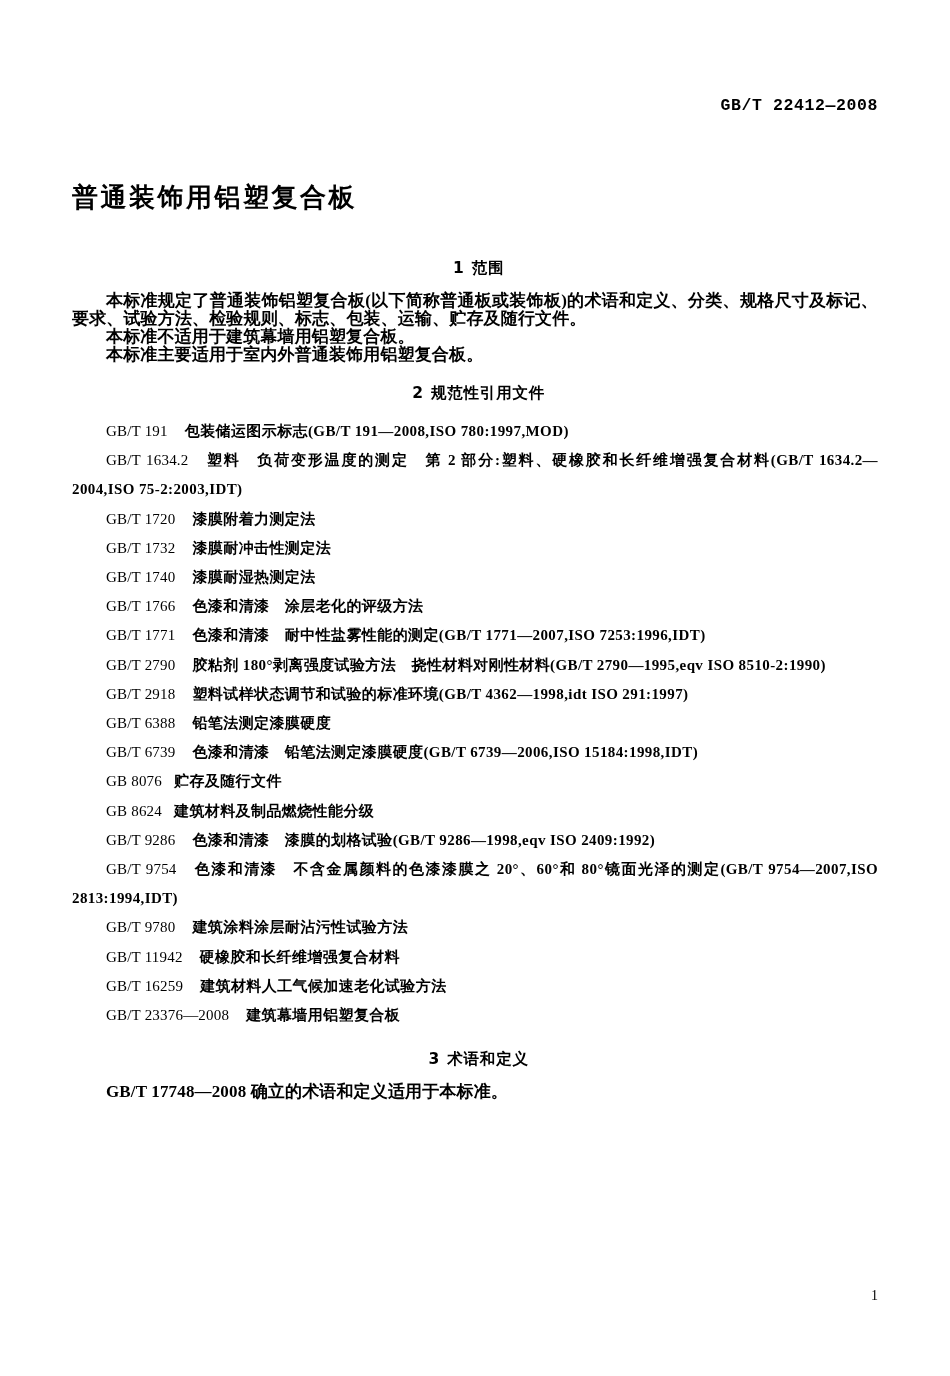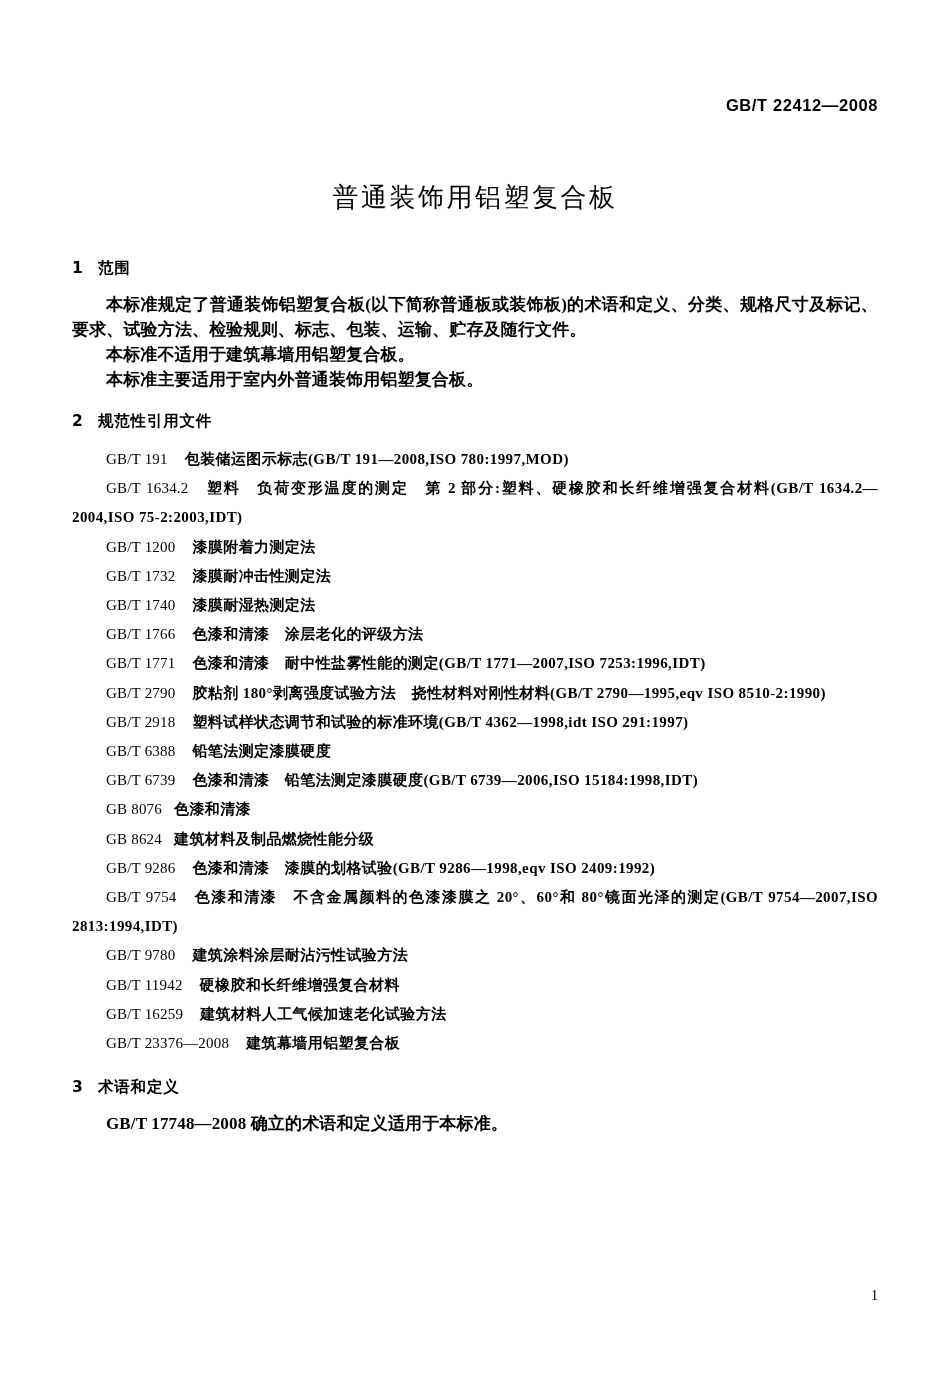--- a/index.html
+++ b/index.html
@@ -23,66 +23,66 @@
     top: 0;
     width: 806px;
     height: 1376px;
   }
 
   
   .doc-header {
     position: absolute;
     top: 96px;
     right: 0;
-    font-family: Liberation Sans, sans-serif;
+    font-family: Liberation Mono, monospace;
     font-weight: bold;
     font-size: 16.5px;
     letter-spacing: 0.6px;
     white-space: nowrap;
   }
 
   
   .doc-title {
     position: absolute;
     top: 180px;
     left: 0;
     width: 806px;
-    text-align: center;
     font-family: "DejaVu Sans", "Liberation Sans", sans-serif;
-    font-weight: normal;
+    font-weight: bold;
     font-size: 26px;
     letter-spacing: 2.5px;
   }
 
   .body-flow {
     position: absolute;
     top: 253px;
     left: 0;
     width: 806px;
   }
 
   h2.clause {
     margin: 0;
     padding: 0;
     font-family: "DejaVu Sans", "Liberation Sans", sans-serif;
     font-size: 15.5px;
     font-weight: bold;
     letter-spacing: 0.8px;
     line-height: 30px;
+    text-align: center;
   }
   h2.clause .num {
     display: inline-block;
     min-width: 26px;
   }
 
   p.para {
     margin: 0;
     padding: 0;
     font-size: 17px;
-    line-height: 25px;
+    line-height: 18px;
     text-align: justify;
     text-justify: inter-ideograph;
     letter-spacing: 0.15px;
     font-family: "Liberation Serif", "DejaVu Serif", serif;
     font-weight: 600;
   }
   p.indent {
     text-indent: 34px;
   }
   
@@ -145,30 +145,30 @@
       <div class="gap-md"></div>
 
       <h2 class="clause">
         <span class="num">2</span><span>规范性引用文件</span>
       </h2>
       <div class="gap-sm"></div>
 
       <div>
         <p class="ref"><span class="code">GB/T 191</span><span class="sep-wide"></span><span class="cn">包装储运图示标志(GB/T 191—2008,ISO 780:1997,MOD)</span></p>
         <p class="ref"><span class="code">GB/T 1634.2</span><span class="sep-wide"></span><span class="cn">塑料　负荷变形温度的测定　第 2 部分:塑料、硬橡胶和长纤维增强复合材料(GB/T 1634.2—2004,ISO 75-2:2003,IDT)</span></p>
-        <p class="ref"><span class="code">GB/T 1200</span><span class="sep-wide"></span><span class="cn">漆膜附着力测定法</span></p>
+        <p class="ref"><span class="code">GB/T 1720</span><span class="sep-wide"></span><span class="cn">漆膜附着力测定法</span></p>
         <p class="ref"><span class="code">GB/T 1732</span><span class="sep-wide"></span><span class="cn">漆膜耐冲击性测定法</span></p>
         <p class="ref"><span class="code">GB/T 1740</span><span class="sep-wide"></span><span class="cn">漆膜耐湿热测定法</span></p>
         <p class="ref"><span class="code">GB/T 1766</span><span class="sep-wide"></span><span class="cn">色漆和清漆　涂层老化的评级方法</span></p>
         <p class="ref"><span class="code">GB/T 1771</span><span class="sep-wide"></span><span class="cn">色漆和清漆　耐中性盐雾性能的测定(GB/T 1771—2007,ISO 7253:1996,IDT)</span></p>
         <p class="ref"><span class="code">GB/T 2790</span><span class="sep-wide"></span><span class="cn">胶粘剂 180°剥离强度试验方法　挠性材料对刚性材料(GB/T 2790—1995,eqv ISO 8510-2:1990)</span></p>
         <p class="ref"><span class="code">GB/T 2918</span><span class="sep-wide"></span><span class="cn">塑料试样状态调节和试验的标准环境(GB/T 4362—1998,idt ISO 291:1997)</span></p>
         <p class="ref"><span class="code">GB/T 6388</span><span class="sep-wide"></span><span class="cn">铅笔法测定漆膜硬度</span></p>
         <p class="ref"><span class="code">GB/T 6739</span><span class="sep-wide"></span><span class="cn">色漆和清漆　铅笔法测定漆膜硬度(GB/T 6739—2006,ISO 15184:1998,IDT)</span></p>
-        <p class="ref"><span class="code">GB 8076</span><span class="sep"></span><span class="cn">色漆和清漆</span></p>
+        <p class="ref"><span class="code">GB 8076</span><span class="sep"></span><span class="cn">贮存及随行文件</span></p>
         <p class="ref"><span class="code">GB 8624</span><span class="sep"></span><span class="cn">建筑材料及制品燃烧性能分级</span></p>
         <p class="ref"><span class="code">GB/T 9286</span><span class="sep-wide"></span><span class="cn">色漆和清漆　漆膜的划格试验(GB/T 9286—1998,eqv ISO 2409:1992)</span></p>
         <p class="ref"><span class="code">GB/T 9754</span><span class="sep-wide"></span><span class="cn">色漆和清漆　不含金属颜料的色漆漆膜之 20°、60°和 80°镜面光泽的测定(GB/T 9754—2007,ISO 2813:1994,IDT)</span></p>
         <p class="ref"><span class="code">GB/T 9780</span><span class="sep-wide"></span><span class="cn">建筑涂料涂层耐沾污性试验方法</span></p>
         <p class="ref"><span class="code">GB/T 11942</span><span class="sep-wide"></span><span class="cn">硬橡胶和长纤维增强复合材料</span></p>
         <p class="ref"><span class="code">GB/T 16259</span><span class="sep-wide"></span><span class="cn">建筑材料人工气候加速老化试验方法</span></p>
         <p class="ref"><span class="code">GB/T 23376—2008</span><span class="sep-wide"></span><span class="cn">建筑幕墙用铝塑复合板</span></p>
       </div>
 
       <div class="gap-md"></div>

